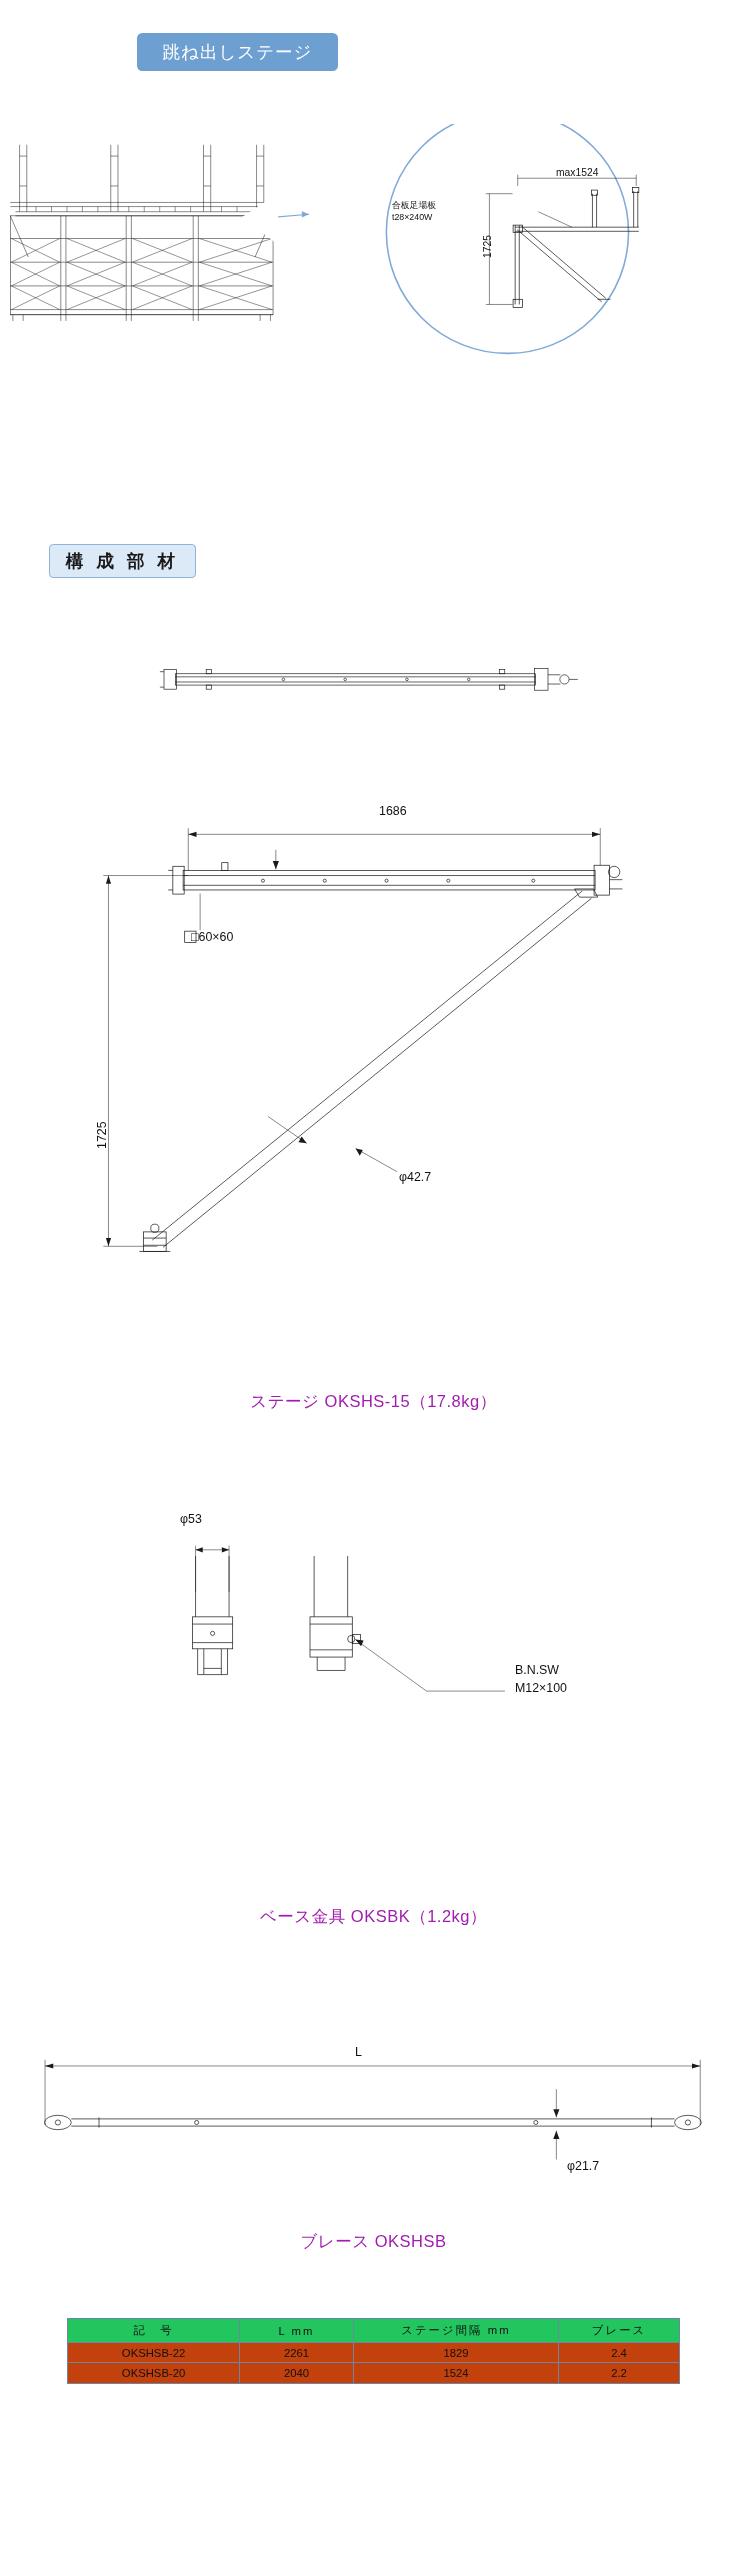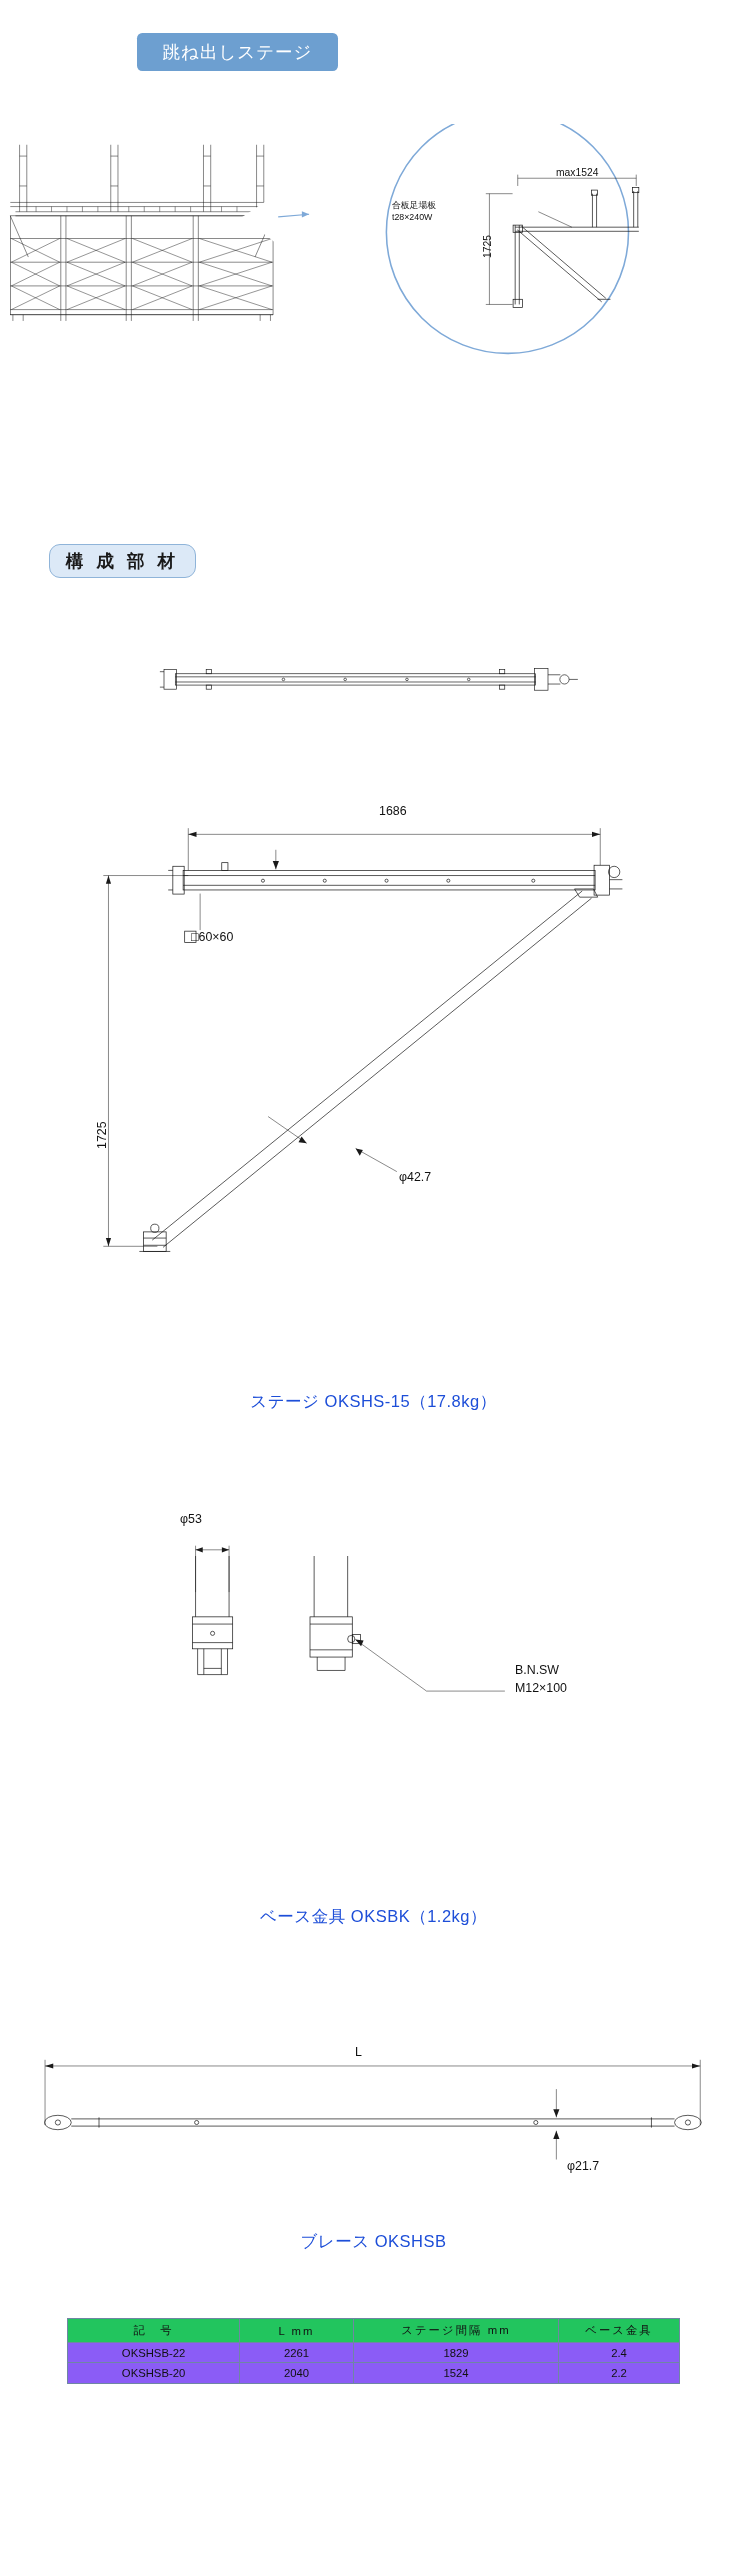--- a/index.html
+++ b/index.html
@@ -44,21 +44,21 @@
     align-items: center;
     justify-content: center;
     font-weight: bold;
   }
 
   .caption {
     position: absolute;
     width: 100%;
     text-align: center;
     font-size: 16.5px;
-    color: #1d4ed8;
+    color: #a21caf;
     letter-spacing: 0.5px;
   }
 
   .dimtext {
     position: absolute;
     font-size: 10.3px;
     color: #111;
     white-space: nowrap;
   }
   .dimtext.small { font-size: 8.8px; }
@@ -83,21 +83,21 @@
   }
   table.spec th {
     background: #22c55e;
     border: 0.5px solid #6f86a3;
     font-weight: normal;
     letter-spacing: 2.1px;
     padding: 4.1px 3.1px;
     text-align: center;
   }
   table.spec td {
-    background: #8b5cf6;
+    background: #c2410c;
     border: 0.5px solid #6f86a3;
     padding: 3.6px 3.1px;
     text-align: center;
   }
   table.spec td.left { text-align: center; }
 </style>
 </head>
 <body>
 
 <div class="page">
@@ -255,21 +255,21 @@
         <line x1="1045" y1="170" x2="1110" y2="200"></line>
       </g>
     </svg>
   </div>
 
   <div class="dimtext" style="left:556px; top:167px;">max1524</div>
   <div class="vtext" style="left:482px; top:258px;">1725</div>
   <div class="dimtext small" style="left:392px; top:200px;">合板足場板</div>
   <div class="dimtext small" style="left:392px; top:212px;">t28×240W</div>
 
-  <div class="labelbox" style="left:49px; top:544px; width:147px; height:34px;border-radius:11px;">構 成 部 材</div>
+  <div class="labelbox" style="left:49px; top:544px; width:147px; height:34px;">構 成 部 材</div>
 
   <div class="svgwrap" style="left:129px; top:654px; width:489px; height:57px;">
     <svg width="489" height="57" viewBox="0 0 950 110">
       <g stroke="#1a1a1a" fill="none" stroke-width="1.3">
 
         <rect x="90" y="38" width="700" height="22"></rect>
         <line x1="90" y1="44" x2="790" y2="44"></line>
         <line x1="90" y1="54" x2="790" y2="54"></line>
 
         <rect x="68" y="30" width="24" height="38"></rect>
@@ -472,21 +472,21 @@
   <div class="dimtext" style="left:567px; top:2159px; font-size:12.4px;">φ21.7</div>
 
   <div class="caption" style="left:0; top:2231px;">ブレース OKSHSB</div>
 
   <table class="spec" style="left:67px; top:2318px; width:613px;">
     <thead>
       <tr>
         <th style="width:178px;">記　号</th>
         <th style="width:118px;">L mm</th>
         <th style="width:214px;">ステージ間隔 mm</th>
-        <th style="width:126px;">ベース金具</th>
+        <th style="width:126px;">ブレース</th>
       </tr>
     </thead>
     <tbody>
       <tr>
         <td class="left">OKSHSB-22</td>
         <td>2261</td>
         <td>1829</td>
         <td>2.4</td>
       </tr>
       <tr>

